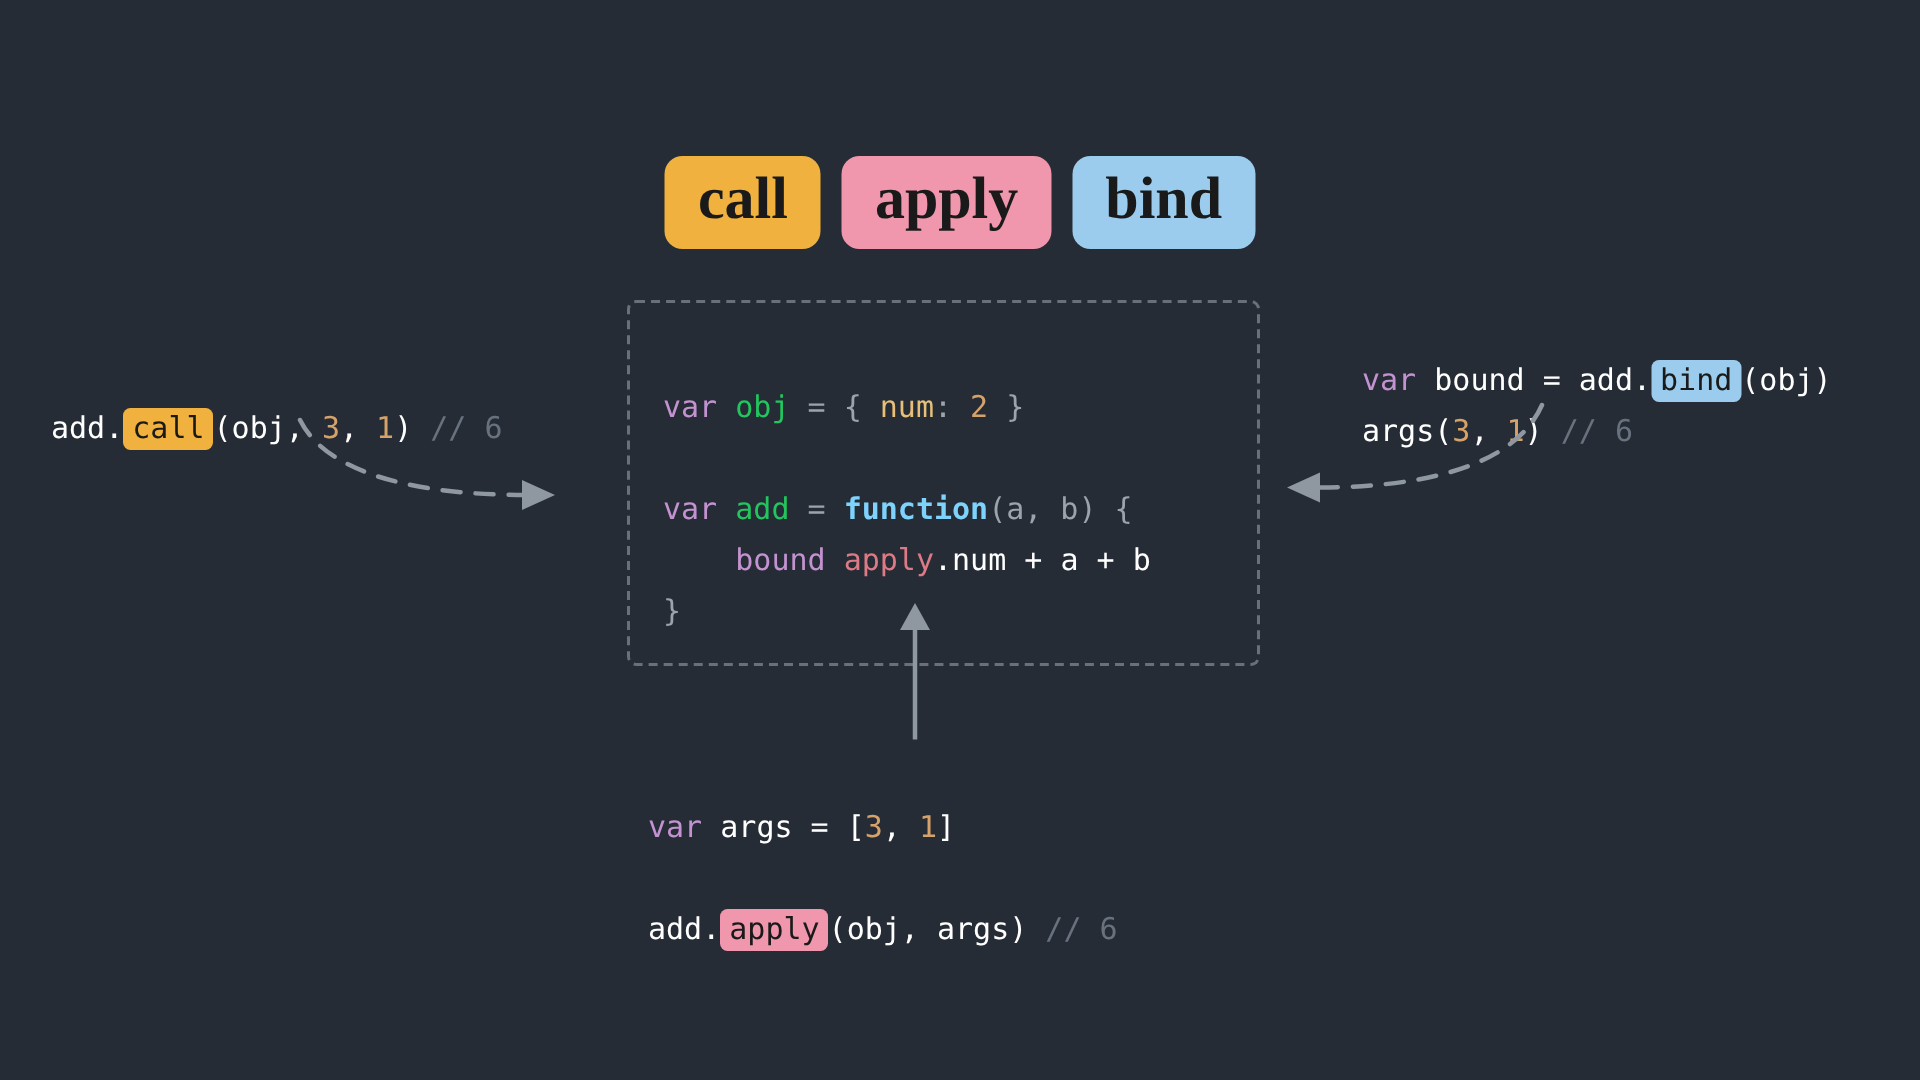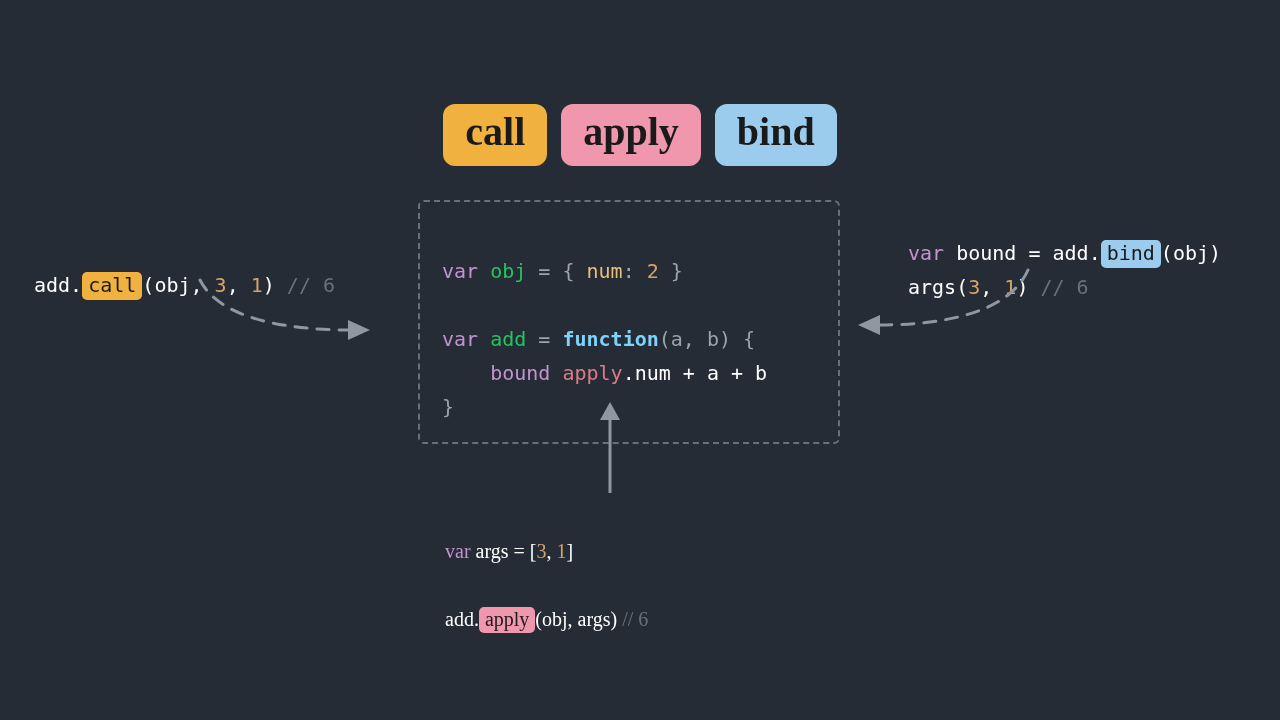--- a/index.html
+++ b/index.html
@@ -47,21 +47,21 @@
     white-space: pre;
   }
 
   .codeblock {
     position: absolute;
     white-space: pre;
     line-height: 1.7;
   }
   .call-block  { left: 34px;  top: 234px; }
   .bind-block  { left: 908px; top: 202px; }
-  .apply-block { left: 445px; top: 500px; font-family: Liberation Serif, serif; }
+  .apply-block { left: 432px; top: 500px; }
 
   
   .kw  { color: #c392d0; }   
   .id  { color: #ffffff; }
   .obj { color: #22c55e; }
   .fn  { color: #7dd3fc; font-weight: bold; }
   .str { color: #d5a26a; }   
   .key { color: #e6bf7b; margin-top: 20px; }   
   .cmt { color: #68727f; }
   .thi { color: #dc7b86; }   

